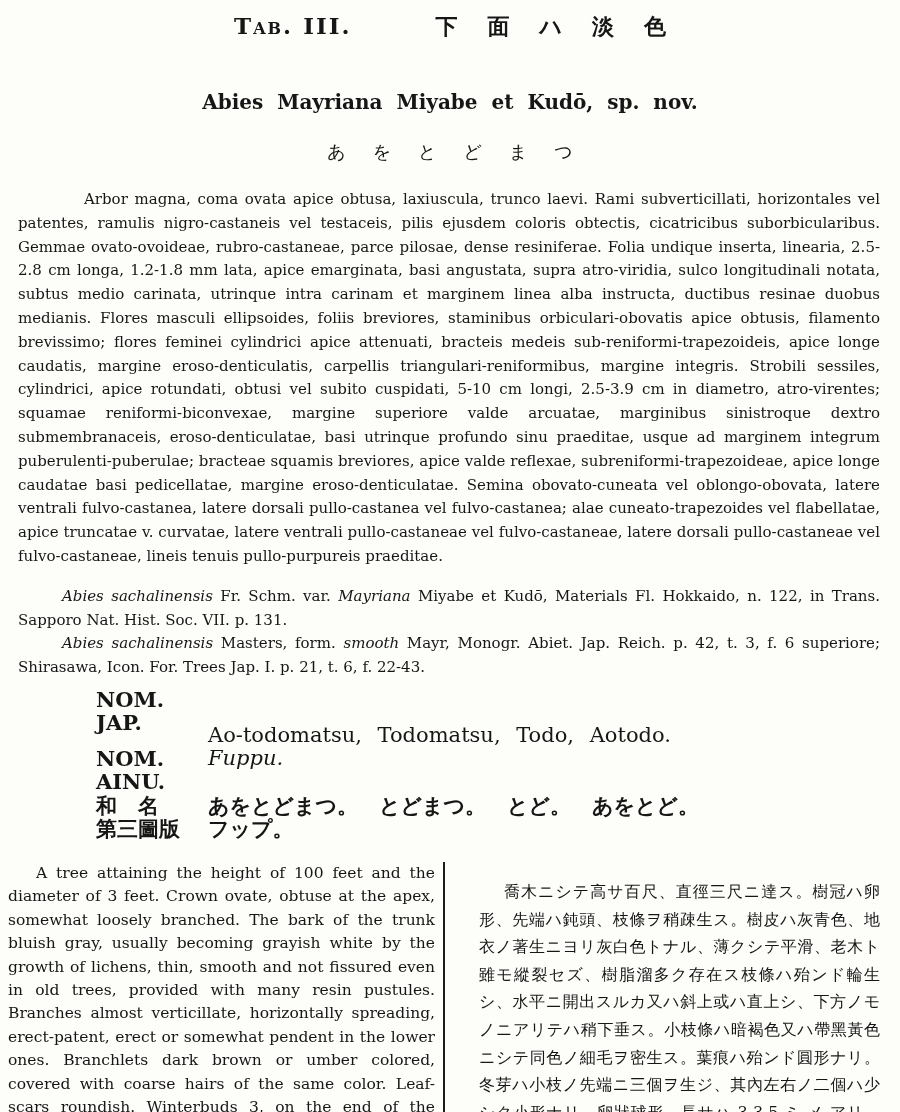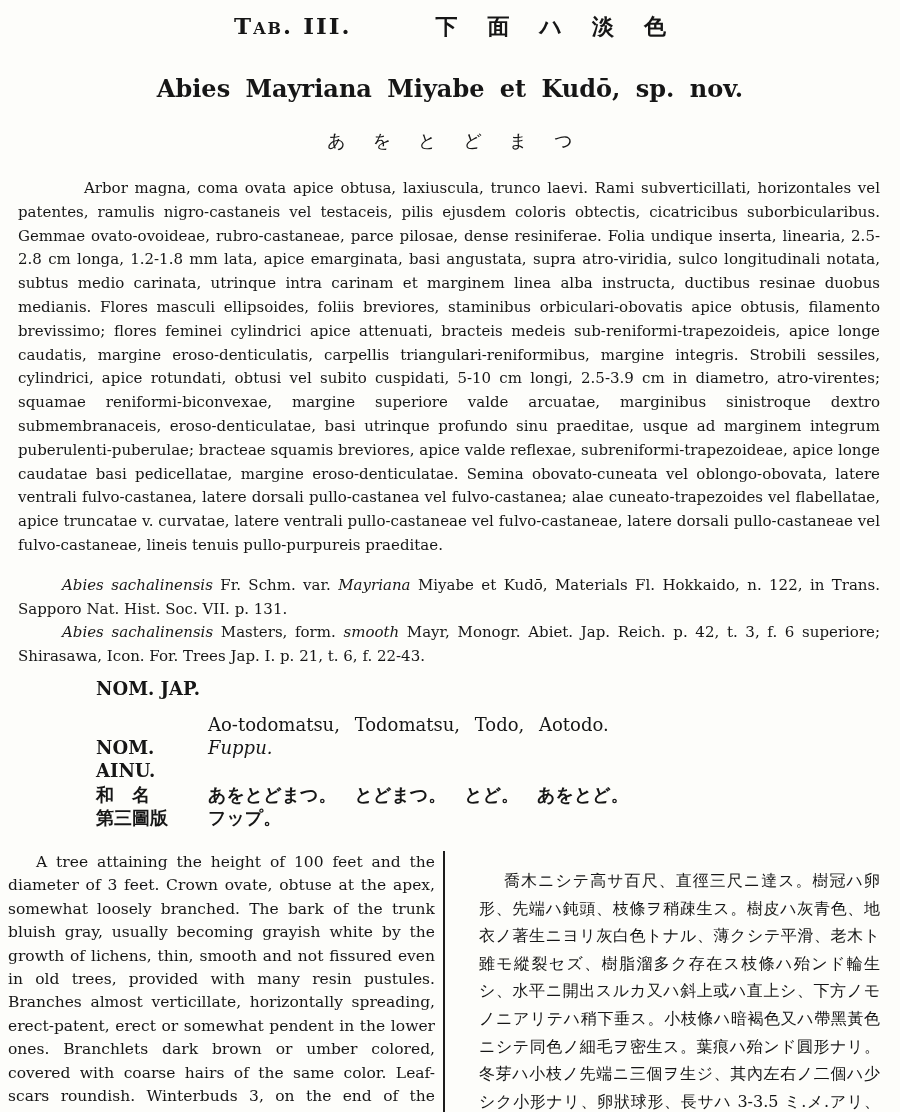--- a/index.html
+++ b/index.html
@@ -20,23 +20,23 @@
     font-variant: small-caps;
     font-size: 23px; font-weight: bold; letter-spacing: 2px;
   }
   .tab-kanji {
     font-size: 22px; font-weight: bold; letter-spacing: 30px;
     margin-right: -30px;
   }
 
   .title {
     text-align: center;
-    font-size: 24px; font-weight: bold;
+    font-size: 20px; font-weight: bold;
     word-spacing: 7px;
-    margin-top: 32px;
+    margin-top: 48px;
   }
   .kana-title {
     text-align: center;
     font-size: 18px; font-weight: normal;
     letter-spacing: 27px; padding-left: 27px;
     margin-top: 26px;
   }
 
   .latin {
     margin: 24px 20px 16px 18px;
@@ -45,21 +45,21 @@
     text-indent: 66px;
   }
   .ref {
     margin: 0 20px 0 18px;
     font-size: 15px; line-height: 23.8px;
     text-align: justify;
     text-indent: 44px;
   }
   .it { font-style: italic; }
 
-  .nom { margin: 8px 0 0 96px; font-size: 18px; line-height: 23.2px; }
+  .nom { margin: 8px 0 0 96px; font-size: 21px; line-height: 23.2px; }
   .nom-row { display: flex; }
   .nom-label { width: 112px; flex-shrink: 0; font-weight: bold; }
   .nom-value-latin { word-spacing: 9px; margin-top: 36px; }
   .nom-value-kana { font-weight: bold; }
   .nom-value-ainu { font-style: italic; }
 
   .columns { display: flex; margin-top: 22px; }
   .col-en {
     width: 427px; flex-shrink: 0;
     padding-left: 8px;

